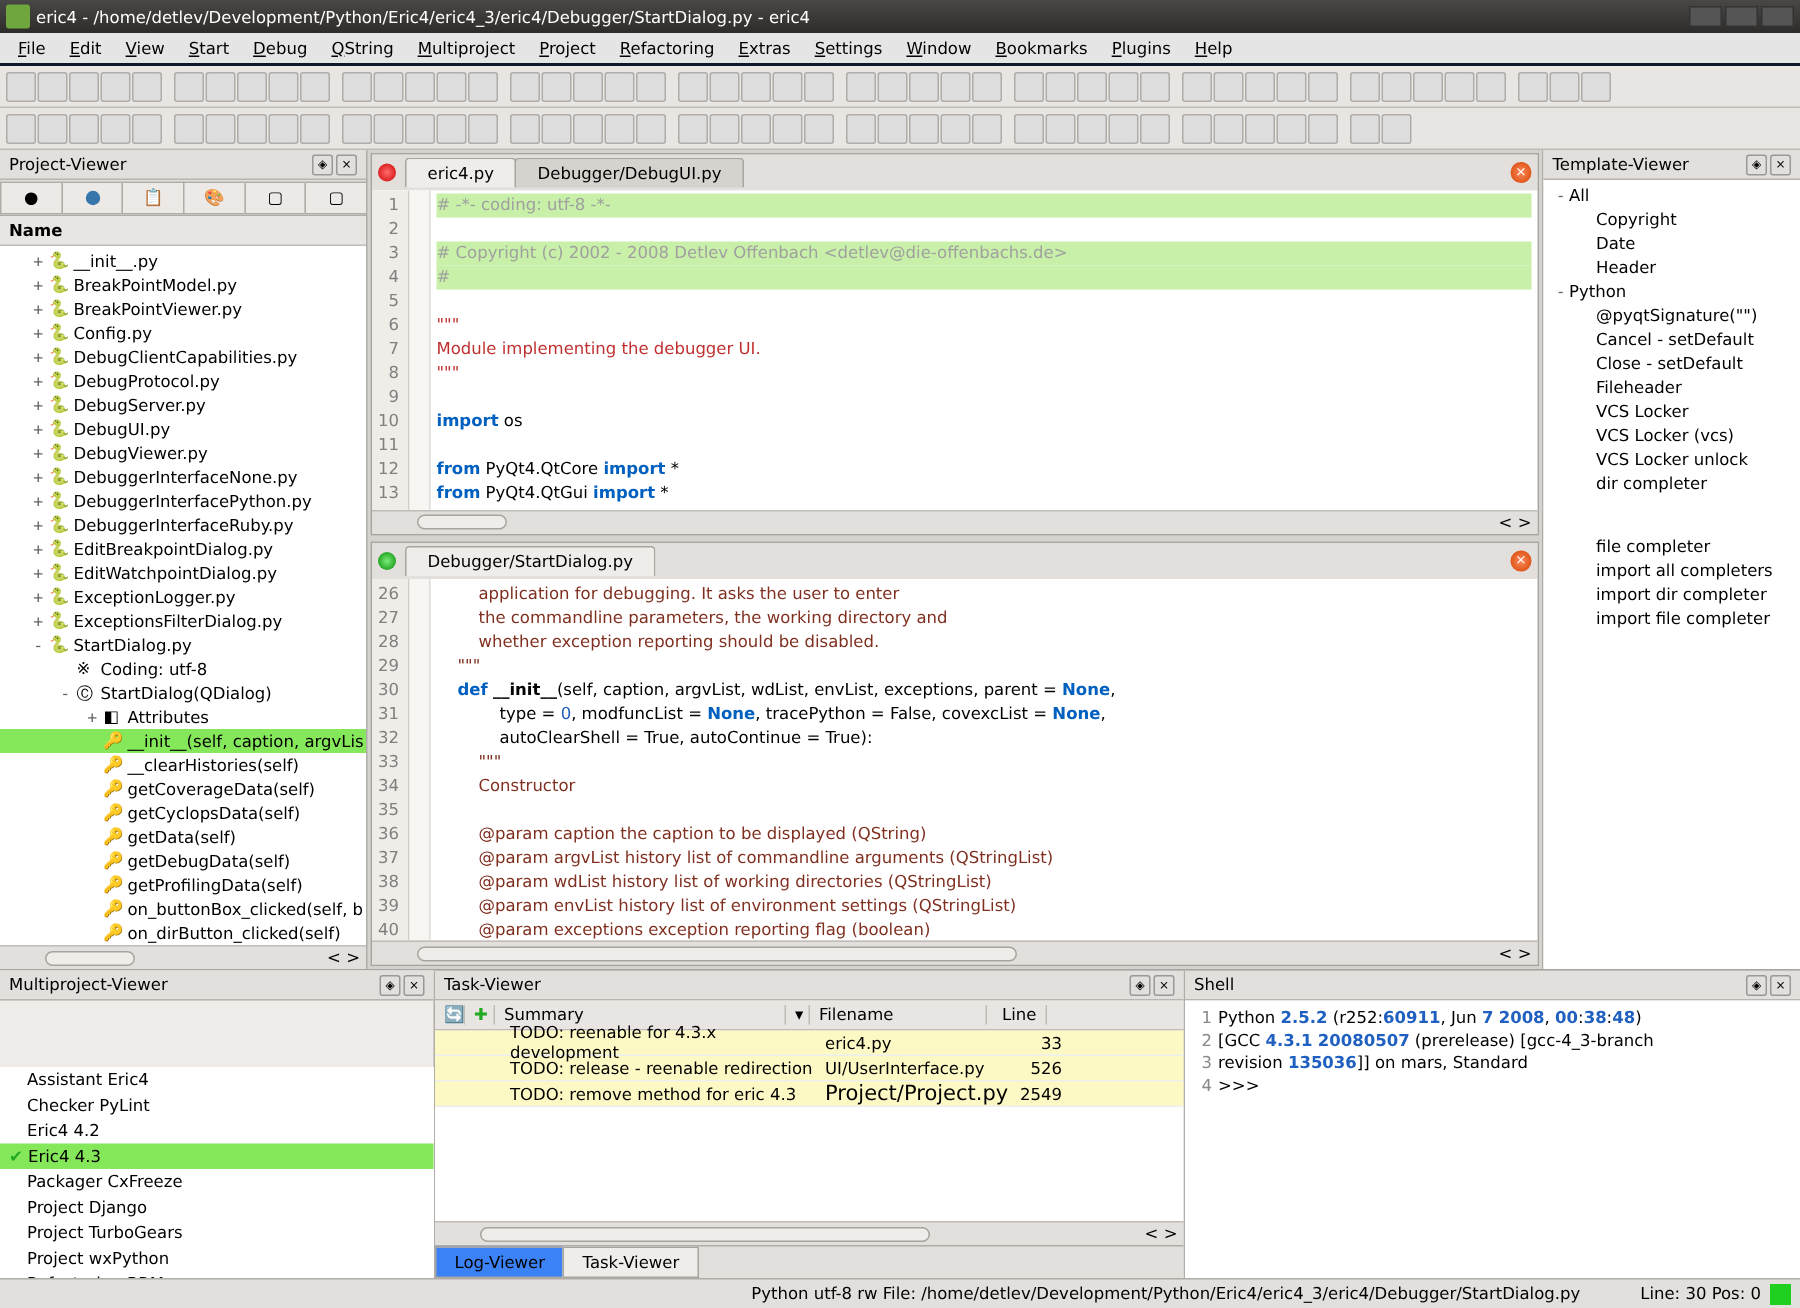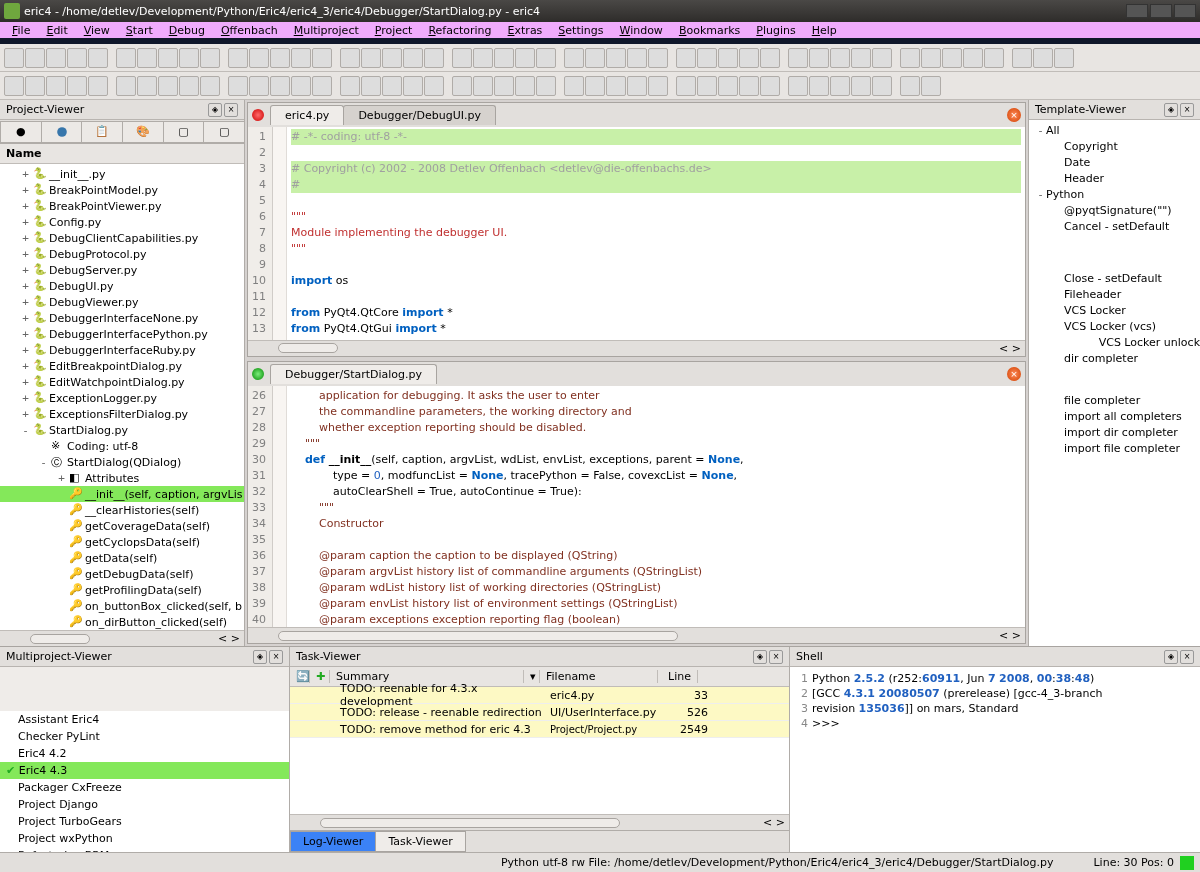--- a/index.html
+++ b/index.html
@@ -1,21 +1,21 @@
 <!DOCTYPE html>
 <html><head>
 <meta charset="utf-8">
 <style>
 * { margin:0; padding:0; box-sizing:border-box; font-family:"DejaVu Sans",Arial,sans-serif; font-size:11px; }
 body { width:1200px; height:872px; background:#d6d2d0; overflow:hidden; display:flex; flex-direction:column; }
 .titlebar { background:linear-gradient(#4a4846,#2e2c2a); color:#fff; height:22px; display:flex; align-items:center; padding:0 4px; }
 .titlebar .icon { width:16px; height:16px; background:#6fa73e; border-radius:2px; margin-right:4px; }
 .titlebar-spacer { flex:1; }
 .win-btn { width:22px; height:14px; background:#555; margin-left:2px; border:1px solid #333; }
-.menubar { background:#f0abfc; height:22px; display:flex; align-items:center; padding:0 4px; border-bottom:6px solid #0f172a; }
+.menubar { background:#e5e5e5; height:22px; display:flex; align-items:center; padding:0 4px; border-bottom:2px solid #0f172a; }
 .menubar span { padding:2px 8px; cursor:pointer; }
 .menubar span:first-letter { text-decoration:underline; }
 .toolbar-row { background:#e8e5e2; height:28px; display:flex; align-items:center; padding:2px 4px; gap:1px; border-bottom:1px solid #c0bcb8; }
 .tbtn { width:20px; height:20px; background:#ddd; border:1px solid #b0aca8; border-radius:2px; display:inline-flex; align-items:center; justify-content:center; font-size:10px; }
 .tbtn.sep { width:6px; background:none; border:none; }
 .main-area { flex:1; display:flex; overflow:hidden; }
 .panel-title { background:#e2dfdc; height:20px; display:flex; align-items:center; padding:0 6px; border-bottom:1px solid #b8b4b0; font-size:11px; }
 .panel-title .spacer { flex:1; }
 .panel-btn { width:14px; height:14px; border:1px solid #999; margin-left:2px; border-radius:2px; font-size:8px; text-align:center; line-height:12px; }
 .left-col { width:245px; display:flex; flex-direction:column; border-right:1px solid #b0aca8; }
@@ -79,21 +79,21 @@
   <div class="win-btn"></div>
   <div class="win-btn"></div>
 </div>
 
 <div class="menubar" id="menubar">
     <span>File</span>
     <span>Edit</span>
     <span>View</span>
     <span>Start</span>
     <span>Debug</span>
-    <span>Offenbach</span>
+    <span>QString</span>
     <span>Multiproject</span>
     <span>Project</span>
     <span>Refactoring</span>
     <span>Extras</span>
     <span>Settings</span>
     <span>Window</span>
     <span>Bookmarks</span>
     <span>Plugins</span>
     <span>Help</span>
   </div>
@@ -483,37 +483,37 @@
           <span class="tree-label">Python</span>
         </div>
         <div class="tree-item" style="padding-left: 24px;">
           <span class="tree-exp"></span>
           <span class="tree-label">@pyqtSignature("")</span>
         </div>
         <div class="tree-item" style="padding-left: 24px;">
           <span class="tree-exp"></span>
           <span class="tree-label">Cancel - setDefault</span>
         </div>
-        <div class="tree-item" style="padding-left: 24px; margin-top: 36px;">
+        <div class="tree-item" style="padding-left: 24px;">
           <span class="tree-exp"></span>
           <span class="tree-label">Close - setDefault</span>
         </div>
         <div class="tree-item" style="padding-left: 24px;">
           <span class="tree-exp"></span>
           <span class="tree-label">Fileheader</span>
         </div>
         <div class="tree-item" style="padding-left: 24px;">
           <span class="tree-exp"></span>
           <span class="tree-label">VCS Locker</span>
         </div>
         <div class="tree-item" style="padding-left: 24px;">
           <span class="tree-exp"></span>
           <span class="tree-label">VCS Locker (vcs)</span>
         </div>
-        <div class="tree-item" style="padding-left: 24px; justify-content: flex-end;">
+        <div class="tree-item" style="padding-left: 24px;">
           <span class="tree-exp"></span>
           <span class="tree-label">VCS Locker unlock</span>
         </div>
         <div class="tree-item" style="padding-left: 24px;">
           <span class="tree-exp"></span>
           <span class="tree-label">dir completer</span>
         </div>
         <div class="tree-item" style="padding-left: 24px; margin-top: 26px;">
           <span class="tree-exp"></span>
           <span class="tree-label">file completer</span>
@@ -578,21 +578,21 @@
         </div>
         <div class="task-row">
           <div style="width:50px"></div>
           <div style="width:210px;font-size:11px">TODO: release - reenable redirection</div>
           <div style="width:118px;font-size:11px">UI/UserInterface.py</div>
           <div style="width:40px;text-align:right;font-size:11px">526</div>
         </div>
         <div class="task-row">
           <div style="width:50px"></div>
           <div style="width:210px;font-size:11px">TODO: remove method for eric 4.3</div>
-          <div style="width:118px;font-size:10px">Project/Project.py</div>
+          <div style="width:118px;font-size:14px">Project/Project.py</div>
           <div style="width:40px;text-align:right;font-size:11px">2549</div>
         </div>
       </div>
     <div style="flex:1;background:#fff"></div>
     <div class="hscroll">
         <div class="thumb" style="width:300px"></div>
         <div class="arrows">&lt; &gt;</div>
       </div>
     <div class="subtabs">
       <div class="subtab inactive">Log-Viewer</div>

